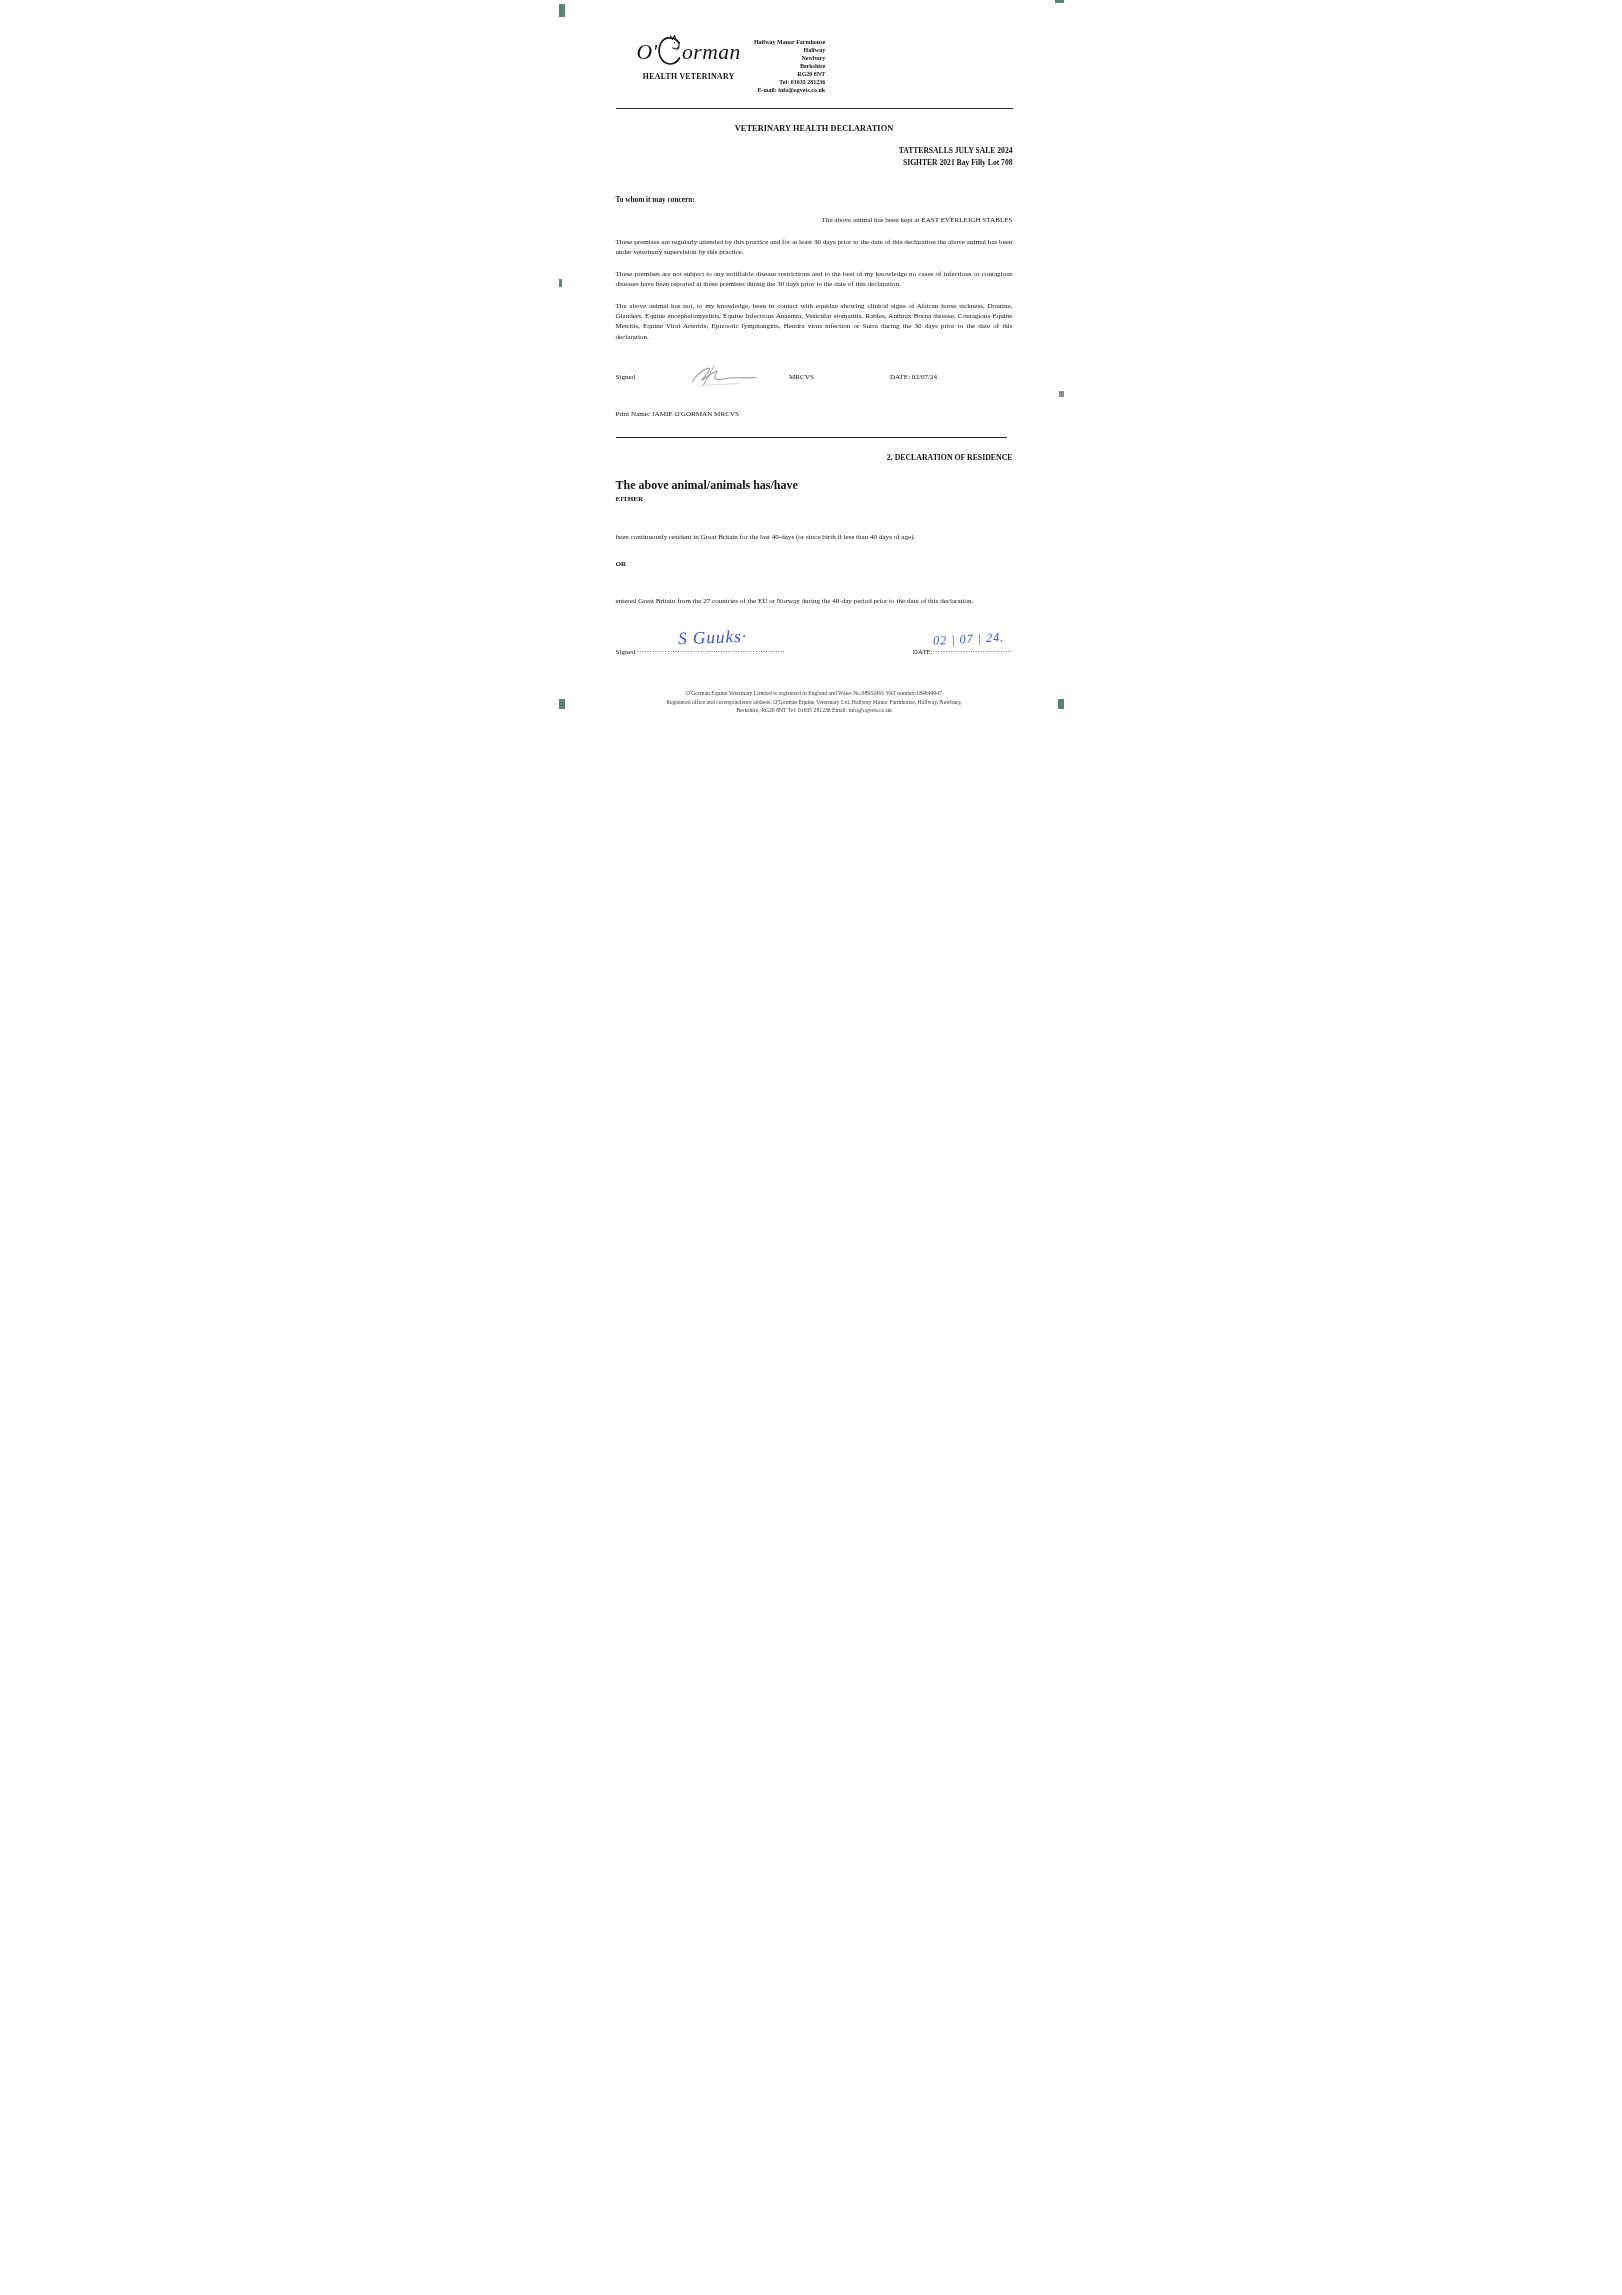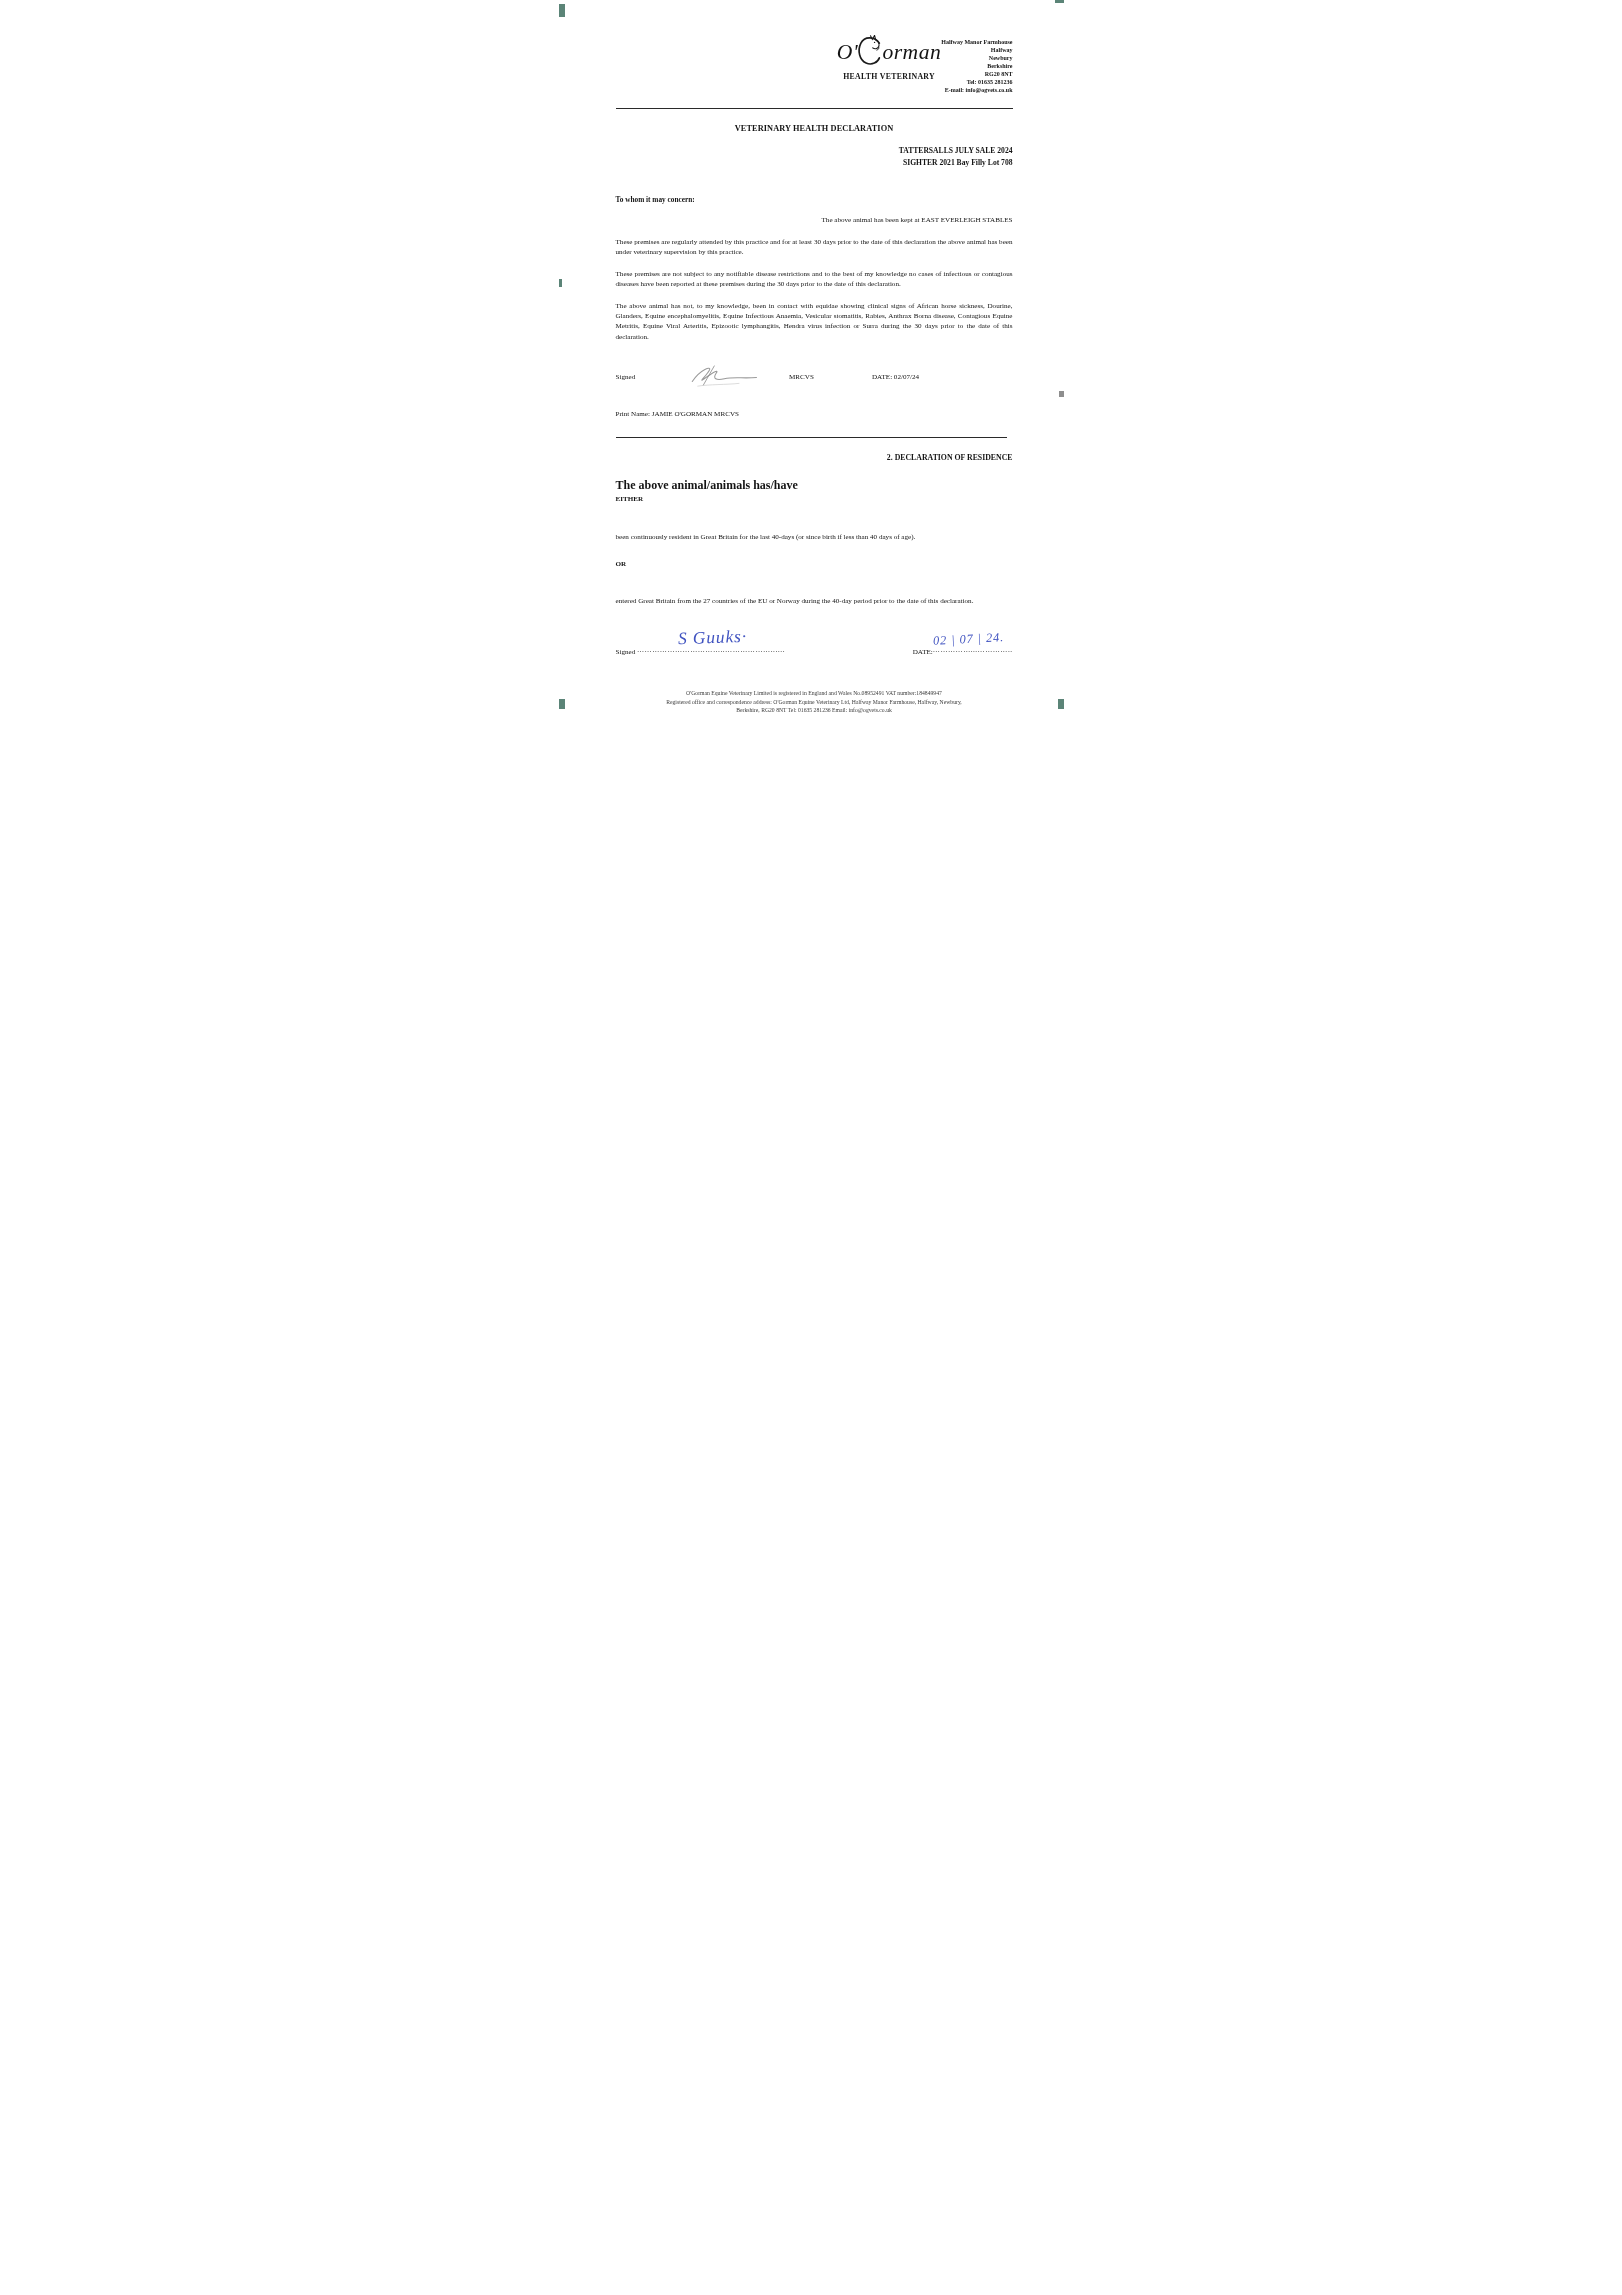--- a/index.html
+++ b/index.html
@@ -18,23 +18,24 @@
     position:relative;
     width:505px;
     height:714px;
     margin:0 auto;
     background:#fff;
     overflow:hidden;
   }
   
   .header{
     display:flex;
-    justify-content:flex-end;
+    justify-content:flex-start;
     align-items:flex-start;
     padding:35px 51px 0 78px;
+    gap:13px;
   }
   .logo-block{text-align:center;}
   .logo-line{
     font-style:italic;
     font-size:21.6px;
     letter-spacing:0.5px;
     white-space:nowrap;
     line-height:1;
   }
   .logo-line .horse-g{
@@ -90,21 +91,21 @@
   .para.justify{text-align:justify;}
   
   .sign-row-1{
     display:flex;
     align-items:center;
     margin-top:21px;
     font-size:7.1px;
   }
   .sign-row-1 .lbl-signed{width:68px;}
   .sig-scribble{width:78px;height:27px;margin-right:27.5px;}
-  .sign-row-1 .lbl-mrcvs{width:83px;}
+  .sign-row-1 .lbl-mrcvs{width:101px;}
   .print-name{
     font-size:7.1px;
     margin-top:20px;
   }
   .rule2{
     border:none;
     border-top:0.7px solid #2a2a2a;
     margin:18.4px 57px 0 57px;
   }
   

